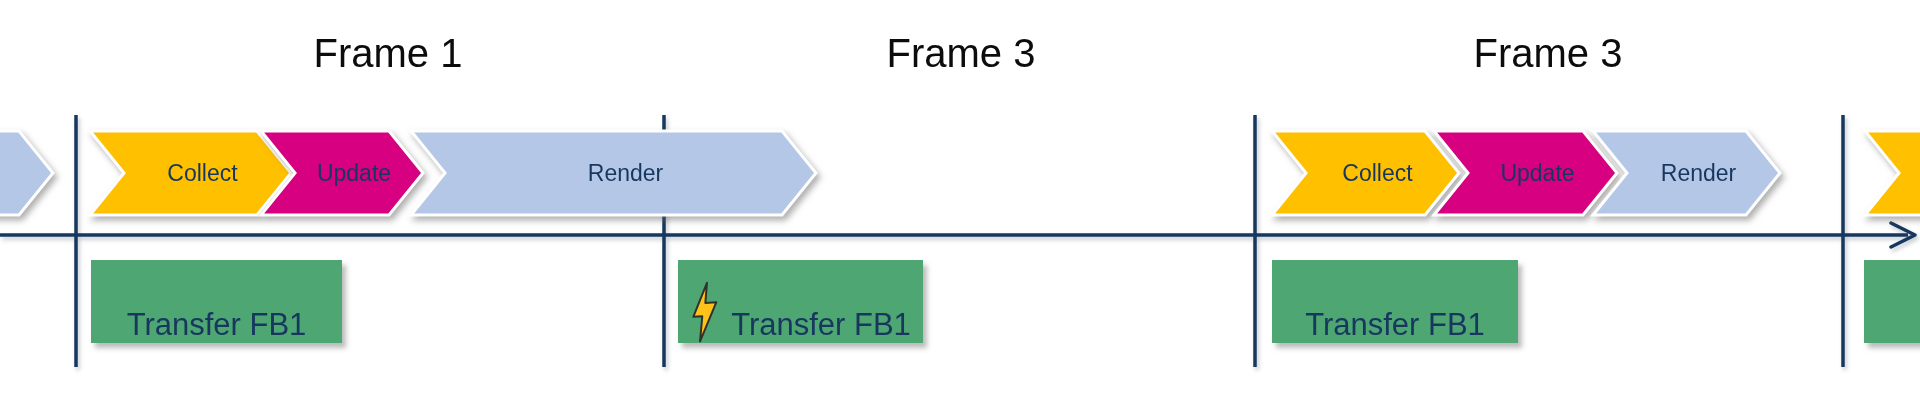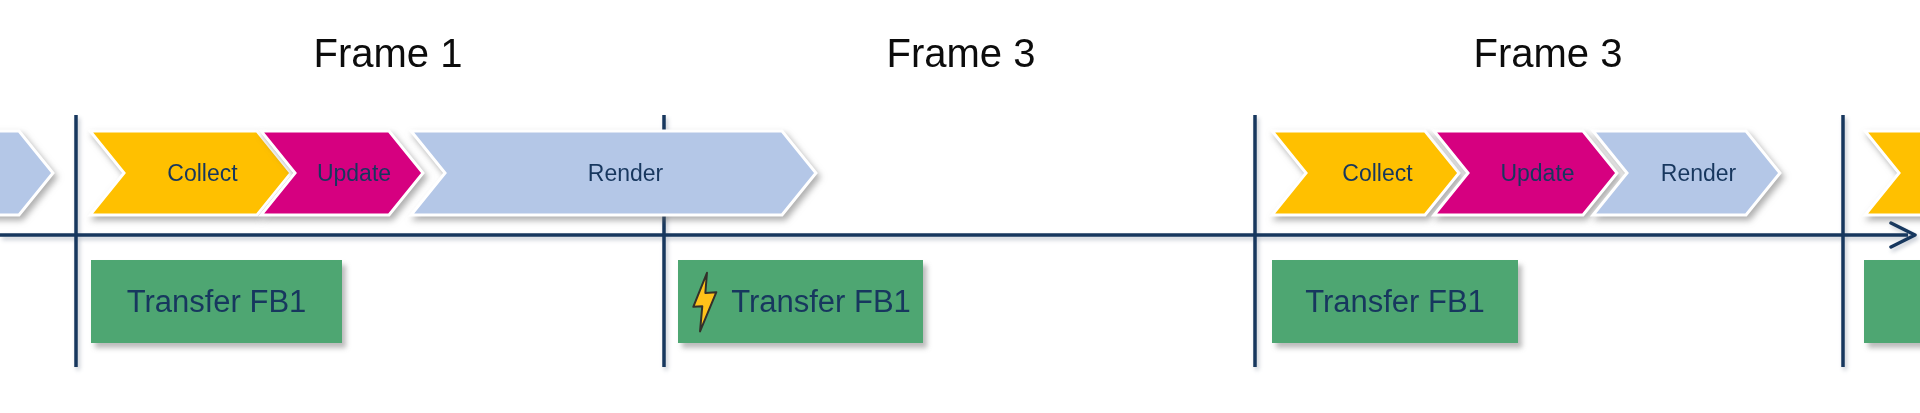--- a/index.html
+++ b/index.html
@@ -21,21 +21,21 @@
   .chev svg{
     position:absolute;left:0;top:0;overflow:visible;
     filter:drop-shadow(3px 4px 3px rgba(95,95,95,.5));
   }
   .chev .chev-label{
     position:absolute;top:0;bottom:0;display:flex;align-items:center;justify-content:center;
     font-size:23px;color:#17375E;white-space:nowrap;
   }
   .transfer{
     position:absolute;top:260px;height:83px;z-index:3;
-    display:flex;align-items:center;justify-content:center;gap:11px;
+    display:flex;align-items:flex-end;justify-content:center;gap:11px;
     box-shadow:4px 5px 5px rgba(95,95,95,.42);
   }
   .transfer .transfer-label{
     font-size:31px;color:#17375E;white-space:nowrap;
   }
   .bolt{transform:rotate(-4deg);flex:0 0 auto;}
 </style>
 </head>
 <body>
 

